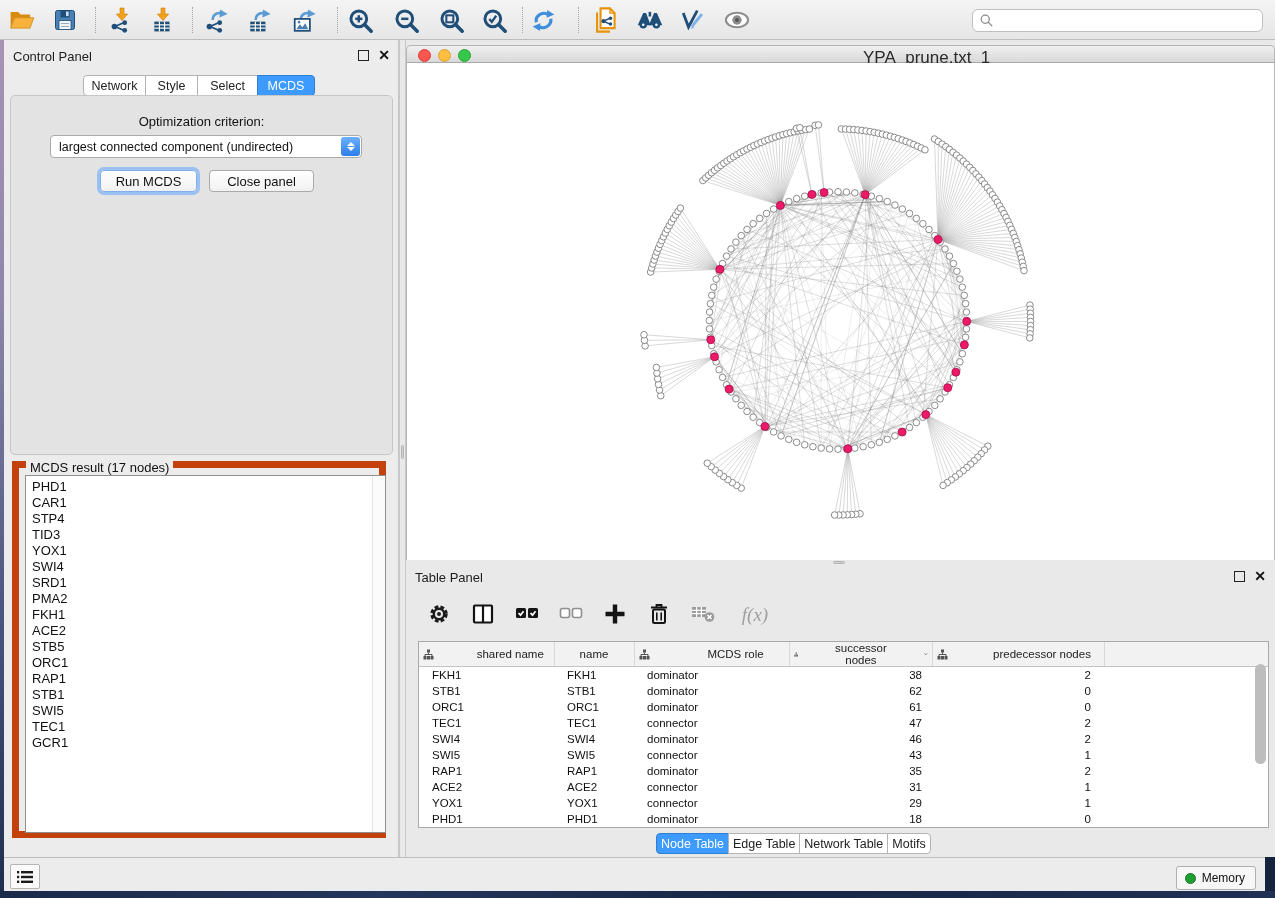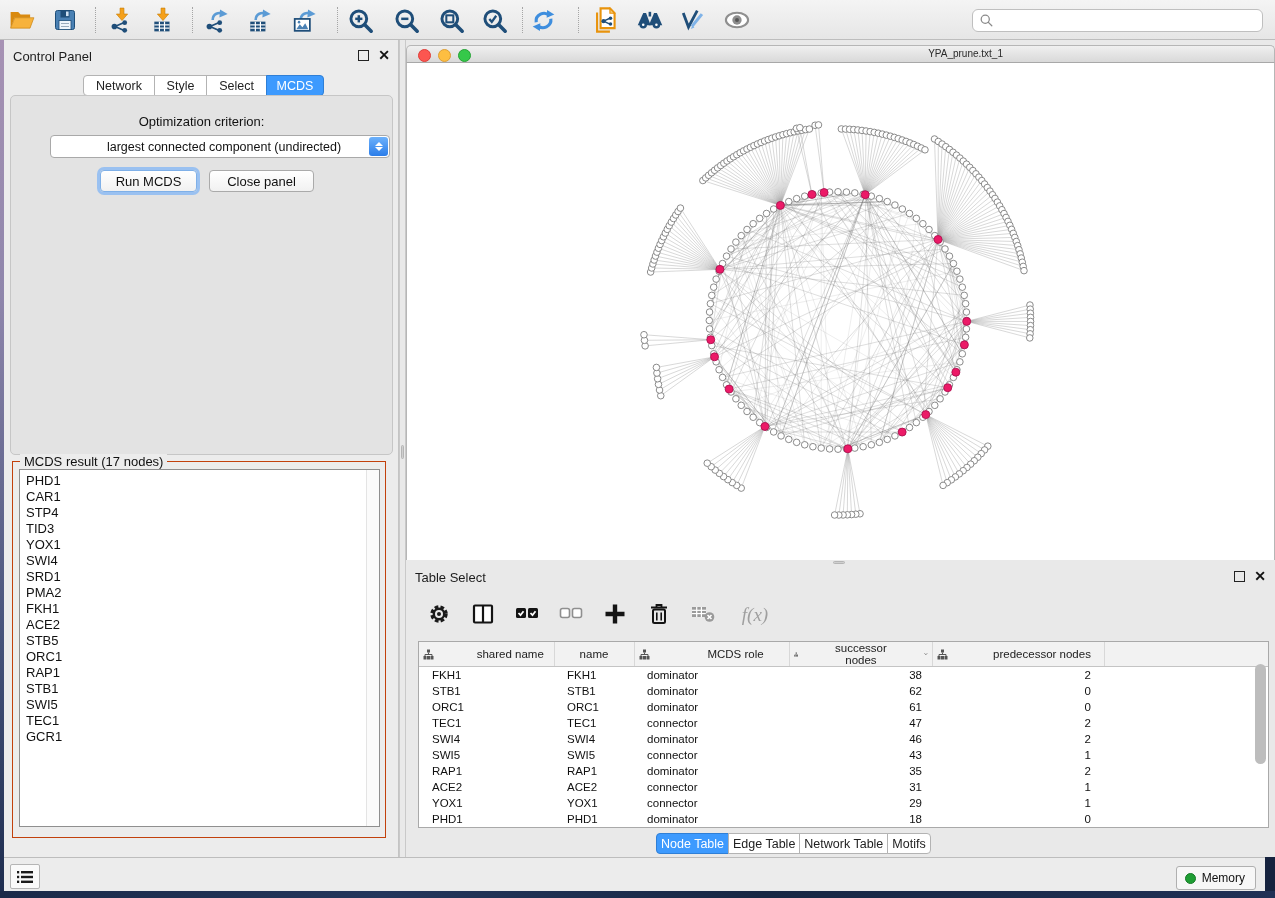--- a/index.html
+++ b/index.html
@@ -33,37 +33,37 @@
   .seg .seg-item { height:21px; background:#fff; border:1px solid #b3b3b3; margin-left:-1px;
     font-size:12.5px; color:#222; display:flex; align-items:center; justify-content:center; }
   .seg .seg-item:first-child { border-radius:4px 0 0 4px; margin-left:0; }
   .seg .seg-item:last-child { border-radius:0 4px 4px 0; }
   .seg .seg-item.active { background:#3d9afe; border-color:#2f7fd6; color:#fff; }
 
   #cp-tabs { left:79px; top:35px; }
   #cp-box { position:absolute; left:6px; top:55px; width:383px; height:360px;
     background:#e3e3e3; border:1px solid #c6c6c6; border-radius:5px; }
   #opt-label { position:absolute; left:0; width:100%; top:18px; text-align:center; font-size:13px; color:#111; }
-  #criterion { position:absolute; left:39px; top:39px; width:340px; height:23px; background:#fff;
+  #criterion { position:absolute; left:39px; top:39px; width:312px; height:23px; background:#fff;
     border:1px solid #a9a9a9; border-radius:4px; font-size:12.5px; color:#111;
-    display:flex; align-items:center; padding-left:8px;justify-content:center; }
+    display:flex; align-items:center; padding-left:8px; }
   #criterion .stepper { position:absolute; right:1px; top:1px; width:19px; height:19px; border-radius:3px;
     background:linear-gradient(#6cb1fb,#2b7de9); display:flex; flex-direction:column;
     align-items:center; justify-content:center; gap:1px; }
   .chev { width:0; height:0; border-left:4px solid transparent; border-right:4px solid transparent; }
   .chev.up { border-bottom:4px solid #fff; }
   .chev.dn { border-top:4px solid #fff; }
   .mac-btn { position:absolute; top:74px; height:22px; background:linear-gradient(#ffffff,#f1f1f1);
     border:1px solid #aaa; border-radius:4px; font-size:13px; color:#111;
     display:flex; align-items:center; justify-content:center; }
   #run-btn { left:89px; width:97px; box-shadow:0 0 0 3px rgba(105,170,250,.6); border-color:#7fb0e8; }
   #close-btn { left:198px; width:105px; }
 
   #mcds-fieldset { position:absolute; left:8px; top:421px; width:374px; height:377px;
-    border:1px solid #c2410c; }
+    border:7px solid #c2410c; }
   #mcds-legend { position:absolute; left:7px; top:-8px; background:#ececec; padding:0 4px;
     font-size:13px; color:#111; }
   #mcds-list { position:absolute; left:6px; top:7px; width:361px; height:358px; background:#fff;
     border:1px solid #8f8f8f; overflow:hidden; }
   #mcds-scroll { position:absolute; right:0; top:0; width:13px; height:100%;
     background:#fbfbfb; border-left:1px solid #e4e4e4; }
   #mcds-list ul { list-style:none; padding:3px 0 0 6px; }
   #mcds-list li { font-size:13px; line-height:16px; color:#111; }
 
   
@@ -71,22 +71,22 @@
     border-left:1px solid #c9c9c9; border-right:1px solid #c9c9c9; }
   #vsplit .grip { position:absolute; left:1px; top:405px; width:3px; height:14px;
     background:#cfcfcf; border:1px solid #b5b5b5; border-radius:2px; }
 
   
   #right-area { position:absolute; left:406px; top:40px; width:869px; height:817px; background:#e9e9e9; }
   #net-titlebar { position:absolute; left:0; top:5px; width:869px; height:18px;
     background:linear-gradient(#f0f0f0,#d9d9d9); border:1px solid #b6b6b6; border-bottom-color:#a8a8a8;
     border-radius:5px 5px 0 0; }
   .light { position:absolute; top:2.5px; width:13px; height:13px; border-radius:50%; }
-  #net-title { position:absolute; left:456px; top:2px; width:140px; text-align:right;
-    font-size:10px; color:#2a2a2a; white-space:nowrap; }
+  #net-title { position:absolute; left:456px; top:2px; width:140px; text-align:left;
+    font-size:17px; color:#2a2a2a; white-space:nowrap; }
   #net-view { position:absolute; left:0; top:23px; width:869px; height:497px; background:#fff;
     border-left:1px solid #b6b6b6; border-right:1px solid #b6b6b6; }
 
   #hsplit { position:absolute; left:0; top:520px; width:869px; height:5px; }
   #hsplit .grip { position:absolute; left:427px; top:1px; width:12px; height:3px;
     background:#cfcfcf; border:1px solid #b5b5b5; border-radius:2px; }
 
   
   #table-panel { position:absolute; left:0; top:525px; width:869px; height:292px; background:#e9e9e9; }
   #tp-title { position:absolute; left:9px; top:5px; font-size:13px; color:#1d1d1d; }
@@ -294,21 +294,21 @@
 <div id="desktop-bottom"></div>
 
 <div id="control-panel">
   <div id="cp-title">Control Panel</div>
   <div class="panel-btns" style="right:8px">
     <span class="float-glyph"></span>
     <span class="close-glyph">✕</span>
   </div>
 
   <div class="seg" id="cp-tabs">
-    <div class="seg-item" style="width:72px">Network</div>
+    <div class="seg-item" style="width:63px">Network</div>
     <div class="seg-item" style="width:53px">Style</div>
     <div class="seg-item" style="width:61px">Select</div>
     <div class="seg-item active" style="width:58px">MCDS</div>
   </div>
 
   <div id="cp-box">
     <div id="opt-label">Optimization criterion:</div>
     <div id="criterion">
       <span>largest connected component (undirected)</span>
       <span class="stepper">
@@ -1040,21 +1040,21 @@
           <circle cx="313.60965328676645" cy="206.76792210811323" r="4" fill="#ec1a67" stroke="#b01050" stroke-width="0.9"></circle>
         </g>
       </svg>
   </div>
 
   <div id="hsplit">
       <div class="grip"></div>
     </div>
 
   <div id="table-panel">
-    <div id="tp-title">Table Select</div>
+    <div id="tp-title">Table Panel</div>
     <div class="panel-btns" style="right:9px;top:6px">
       <span class="float-glyph"></span>
       <span class="close-glyph">✕</span>
     </div>
 
     <div id="tp-toolbar">
       <span class="tpt-icon">
         <svg width="24" height="24" viewBox="0 0 24 24">
             <circle cx="12" cy="12" r="7" fill="none" stroke="#1b1b1b" stroke-width="3.4" stroke-dasharray="3.6 2.1"></circle>
             <circle cx="12" cy="12" r="5.2" fill="none" stroke="#1b1b1b" stroke-width="2.4"></circle>

